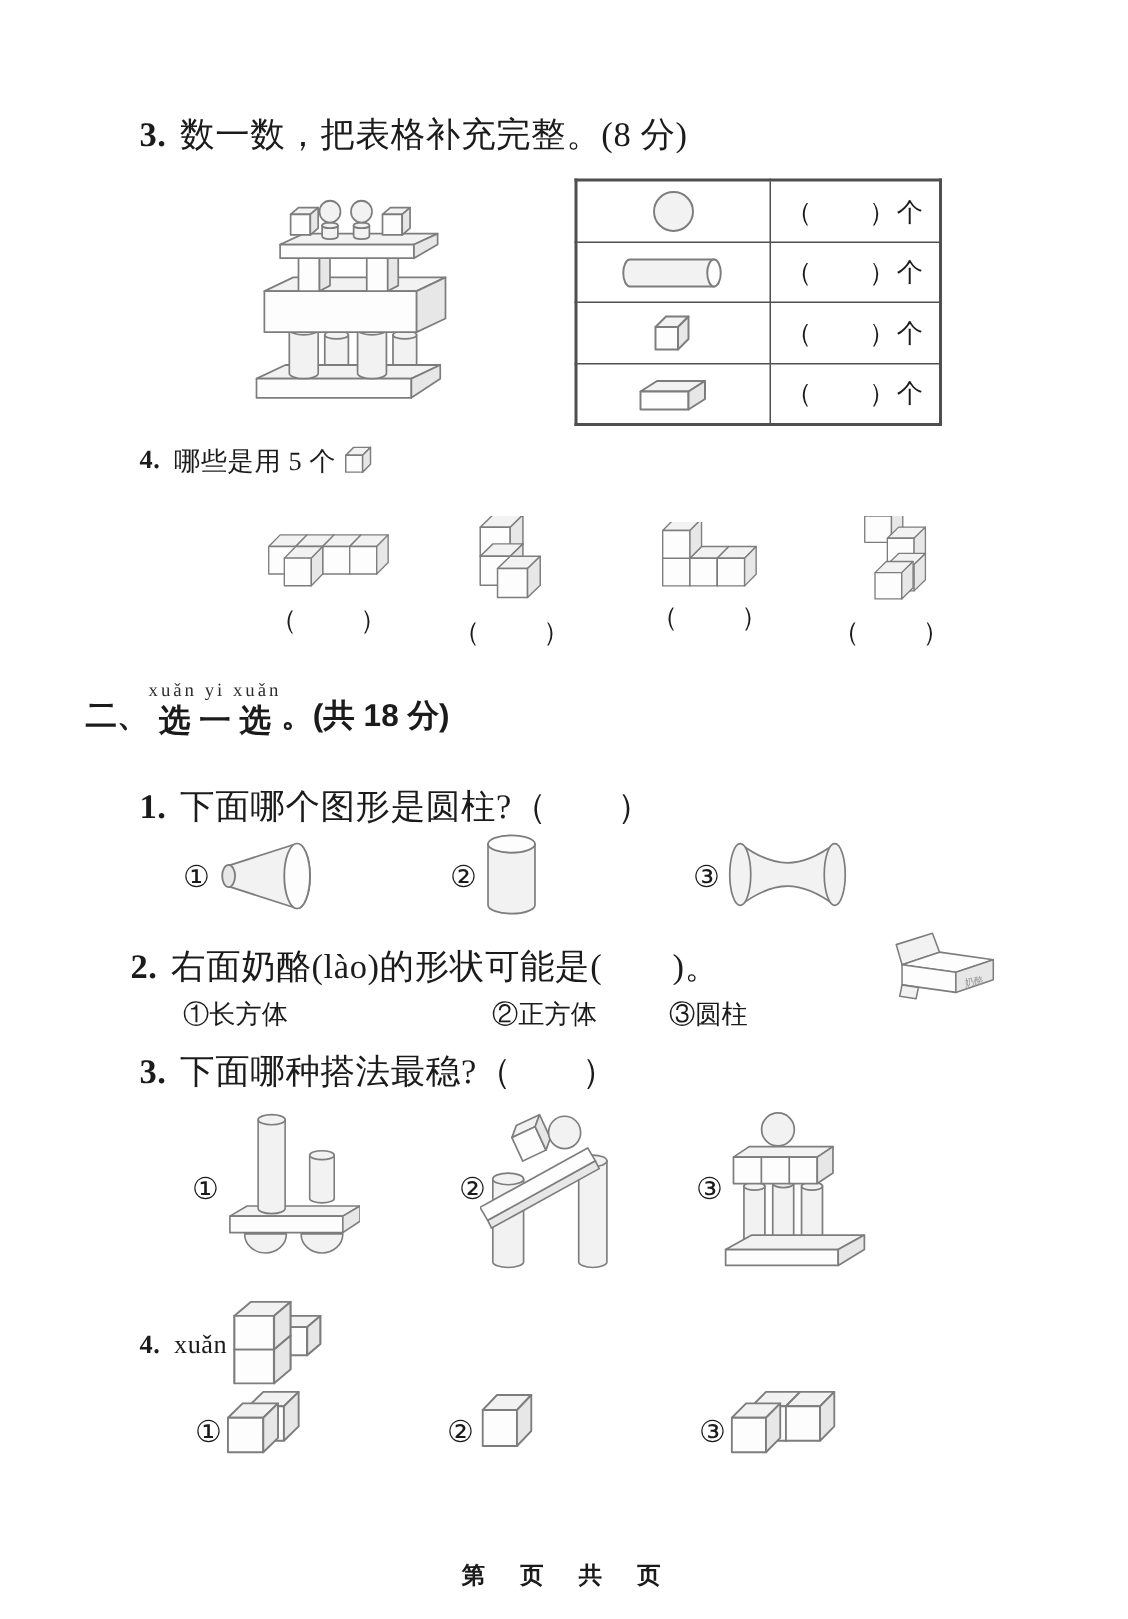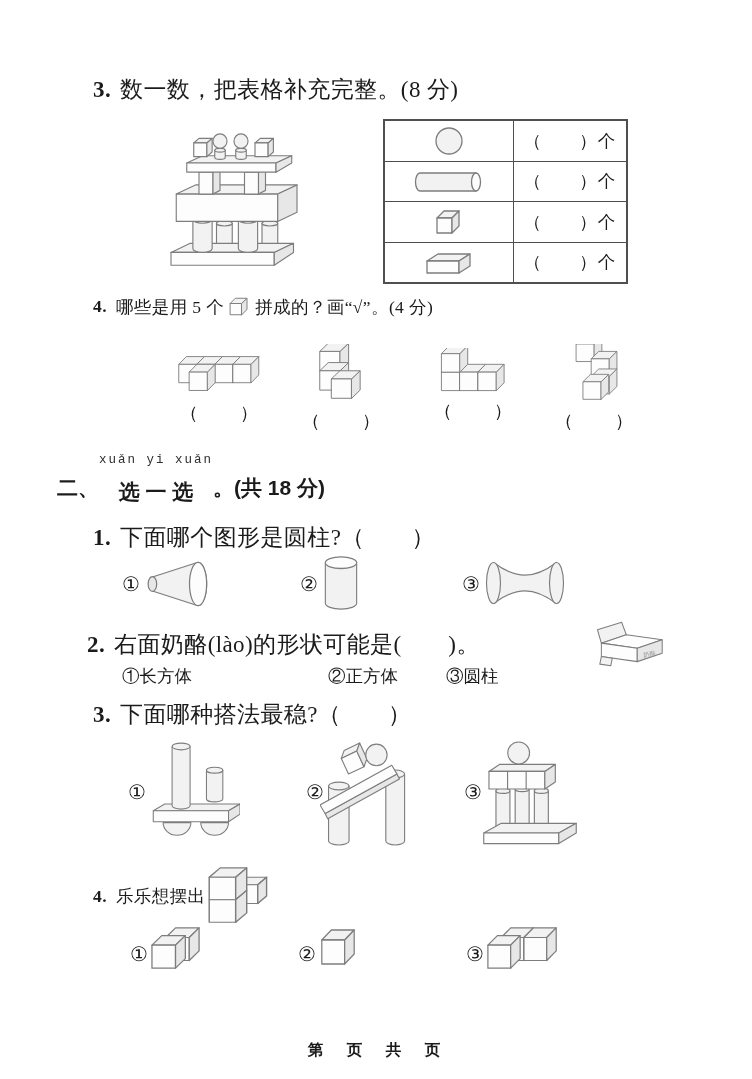--- a/index.html
+++ b/index.html
@@ -18,22 +18,22 @@
   table.cnt{border-collapse:collapse;table-layout:fixed;}
   table.cnt td{border:1.6px solid #4f4f4f;padding:0;height:39.5px;
                text-align:center;vertical-align:middle;}
   table.cnt{border:2.2px solid #4f4f4f;}
   .ansTxt{font-size:17.5px;letter-spacing:1px;}
   .figGroup{text-align:center;}
   .figGroup .paren{font-size:18px;margin-top:7px;letter-spacing:2px;}
   .heading{font-family:"Liberation Sans", sans-serif;font-weight:bold;
            font-size:21px;display:flex;align-items:flex-end;white-space:nowrap;}
   .rubyBox{display:inline-flex;flex-direction:column;align-items:center;line-height:1;}
-  .pinyin{font-family:Liberation Mono, monospace;font-weight:normal;
-          font-size:12.5px;letter-spacing:2px;color:#2e2e2e;margin-bottom:14px;}
+  .pinyin{font-family:Liberation Serif, serif;font-weight:normal;
+          font-size:12.5px;letter-spacing:2px;color:#2e2e2e;margin-bottom:3px;}
   .optTxt{font-size:17.5px;white-space:nowrap;}
   .inlineRow{display:flex;align-items:center;font-size:17.5px;white-space:nowrap;}
   .footer{font-family:"Liberation Sans", sans-serif;font-size:15.5px;
           letter-spacing:4px;text-align:center;width:100%;}
 </style>
 </head>
 <body>
 
 <div class="abs qline" style="left:93px;top:74px;">
   <span class="qnum">3.</span><span>数一数，把表格补充完整。(8 分)</span>
@@ -127,21 +127,20 @@
   </table>
 
 <div class="abs inlineRow" style="left:93px;top:293px;letter-spacing:.4px;">
   <span class="qnum">4.</span>
   <span>哪些是用 5 个</span>
   <svg width="27" height="27" viewBox="0 0 36 32" style="margin:0 2px;">
     <polygon class="st f2" points="6,12 21,12 28,5 13,5"></polygon>
       <rect class="st f1" x="6" y="12" width="15" height="15"></rect>
       <polygon class="st f3" points="21,12 28,5 28,20 21,27"></polygon>
     </svg>
-  <span>拼成的？画“√”。(4 分)</span>
 </div>
 
 <div class="abs figGroup" style="left:170px;top:346px;width:100px;">
   <svg width="90" height="48" viewBox="0 0 130 68" preserveAspectRatio="none" style="margin:0 auto;">
     <polygon class="st f2" points="6,26 32,26 43,15 17,15"></polygon>
       <rect class="st f1" x="6" y="26" width="26" height="26"></rect>
       <polygon class="st f3" points="32,26 43,15 43,41 32,52"></polygon>
     <polygon class="st f2" points="32,26 58,26 69,15 43,15"></polygon>
       <rect class="st f1" x="32" y="26" width="26" height="26"></rect>
       <polygon class="st f3" points="58,26 69,15 69,41 58,52"></polygon>
@@ -302,21 +301,21 @@
   <polygon class="st f2" points="8,38 72,38 84,30 20,30"></polygon>
   <rect class="st f1" x="8" y="38" width="64" height="20"></rect>
   <polygon class="st f3" points="72,38 84,30 84,50 72,58"></polygon>
   <line class="st fn" x1="29.3" y1="38" x2="29.3" y2="58"></line>
   <line class="st fn" x1="50.6" y1="38" x2="50.6" y2="58"></line>
   <circle class="st f2" cx="42" cy="17" r="12.5"></circle>
 </svg>
 
 <div class="abs inlineRow" style="left:93px;top:860px;height:72px;letter-spacing:.4px;">
   <span class="qnum">4.</span>
-  <span>乐乐想摆出</span>
+  <span>xuǎn</span>
   <svg width="64" height="60" viewBox="0 0 58 64" preserveAspectRatio="none" style="margin:0 2px;">
     <polygon class="st f2" points="26,20 46,20 54,12 34,12"></polygon>
       <rect class="st f1" x="26" y="20" width="20" height="20"></rect>
       <polygon class="st f3" points="46,20 54,12 54,32 46,40"></polygon>
     <polygon class="st f2" points="2,12 26,12 36,2 12,2"></polygon>
       <rect class="st f1" x="2" y="12" width="24" height="24"></rect>
       <polygon class="st f3" points="26,12 36,2 36,26 26,36"></polygon>
     <rect class="st f1" x="2" y="36" width="24" height="24"></rect>
       <polygon class="st f3" points="26,36 36,26 36,50 26,60"></polygon>
   </svg>

